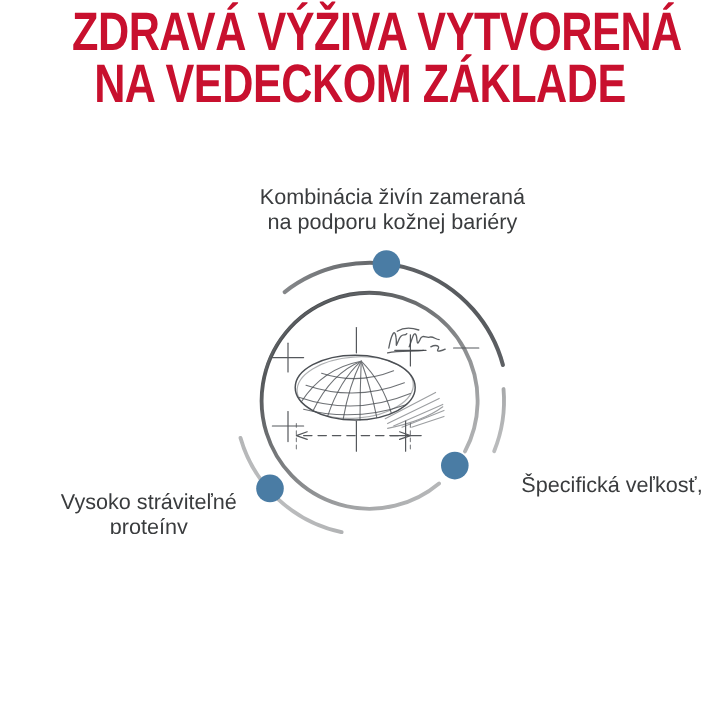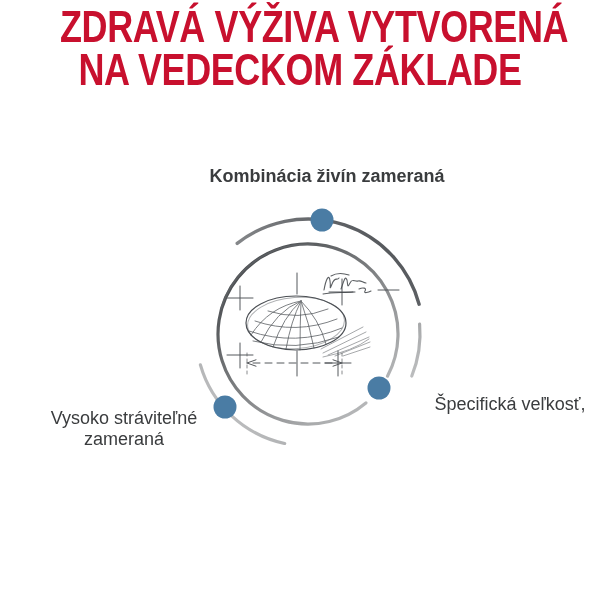--- a/index.html
+++ b/index.html
@@ -14,21 +14,21 @@
   }
   .headline .hl-line{
     display:block;height:43px;line-height:43px;font-size:45px;letter-spacing:-.5px;
     transform:scaleX(.80);transform-origin:50% 50%;white-space:nowrap;
   }
   
   .callout{
     position:absolute;color:#3a3c3e;font-size:18px;line-height:20.5px;
     text-align:center;transform:translateX(-50%);white-space:nowrap;
   }
-  .callout-top{left:327px;top:166px;font-weight:bold;}
+  .callout-top{left:327px;top:154px;}
   .callout-left{left:124px;top:408px;}
   .callout-right{left:486px;top:394px;line-height:20px;margin-left:24px;}
   
   .diagram{position:absolute;left:173px;top:199px;width:270px;height:270px;}
   
   .bar-seg{position:absolute;top:559px;height:12px;background:#c8102e;}
   .bar-left{left:0;width:33px;}
   .bar-right{
     left:110px;width:448px;
     background:linear-gradient(to right,#c8102e 0%,#c8102e 74%,rgba(200,16,46,0) 100%);
@@ -40,25 +40,26 @@
 
 <div class="stage">
 
   <div class="headline">
     <span class="hl-line">ZDRAVÁ VÝŽIVA VYTVORENÁ</span>
     <span class="hl-line">NA VEDECKOM ZÁKLADE</span>
   </div>
 
   <div class="callout callout-top">
     <div>Kombinácia živín zameraná</div>
+    <div>na podporu kožnej bariéry</div>
   </div>
 
   <div class="callout callout-left">
     <div>Vysoko stráviteľné</div>
-    <div>zameraná</div>
+    <div>proteíny</div>
   </div>
 
   <div class="callout callout-right">
     <div>Špecifická veľkosť,</div>
   </div>
 
   <svg class="diagram" viewBox="0 0 270 270" aria-hidden="true">
     <defs>
       <linearGradient id="ringGrad" gradientUnits="userSpaceOnUse" x1="60" y1="50" x2="225" y2="235">
         <stop offset="0" stop-color="#3e4144"></stop>

